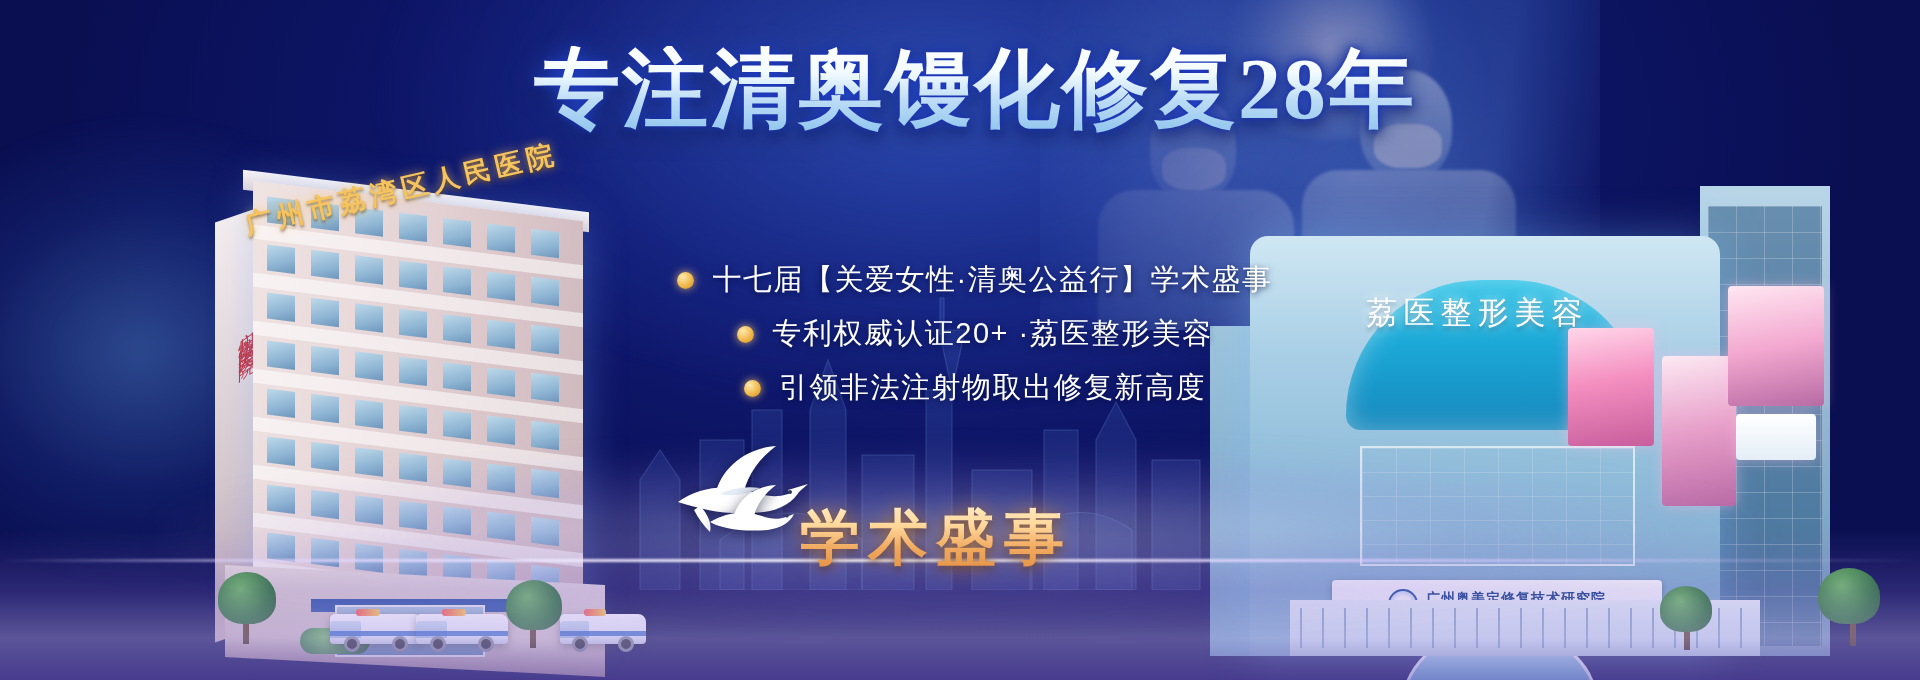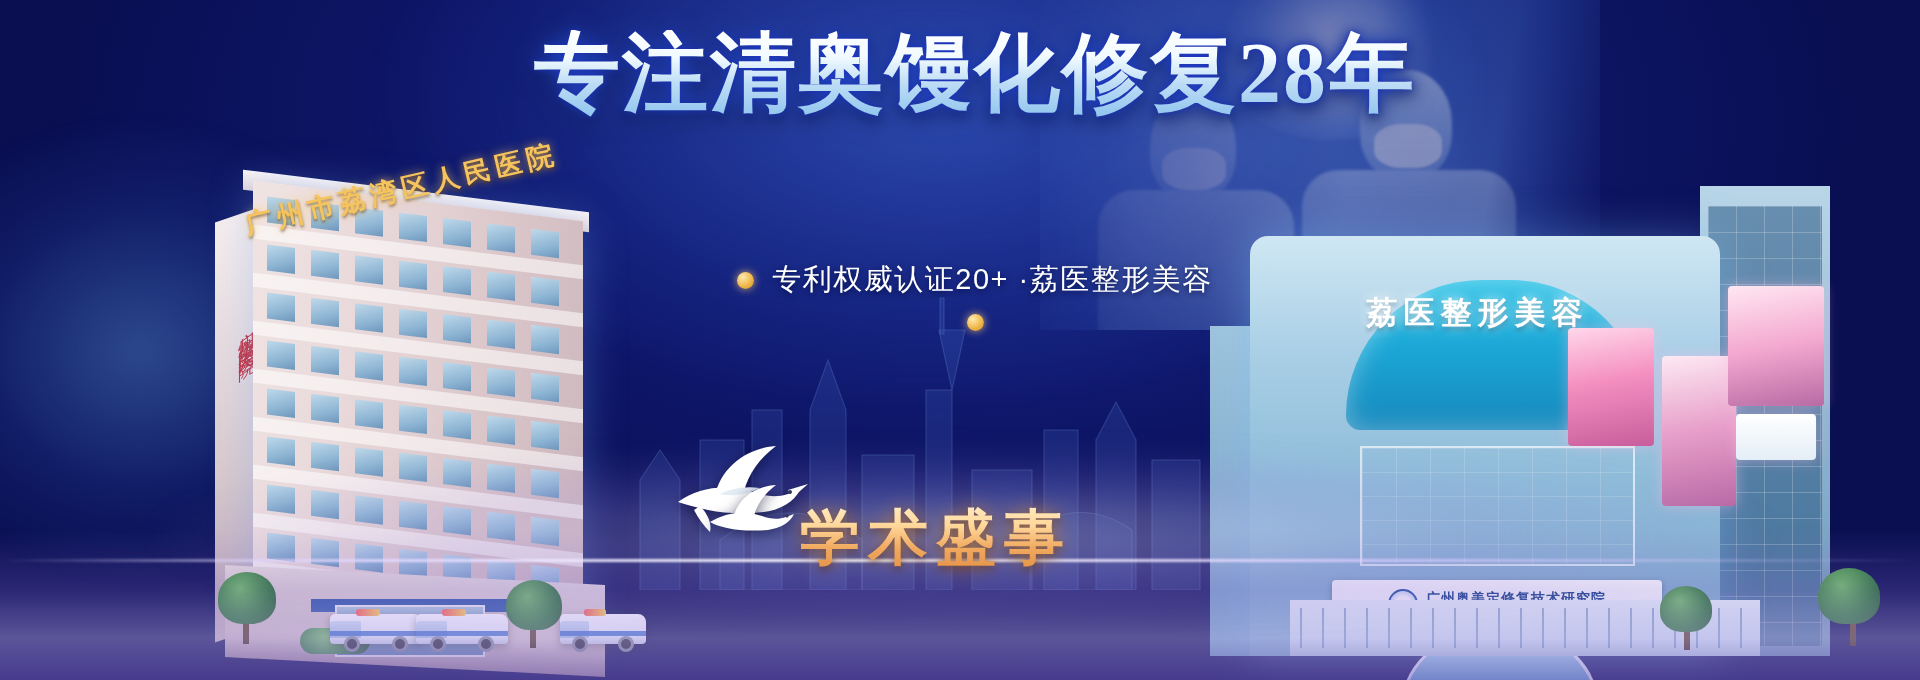--- a/index.html
+++ b/index.html
@@ -92,21 +92,21 @@
 
   
   .clinic{position:absolute;right:90px;bottom:24px;width:620px;height:520px;}
   .cl-main{position:absolute;left:40px;bottom:0;width:470px;height:420px;border-radius:18px 18px 0 0;
     background:linear-gradient(180deg,#cfe7f3 0%,#a9cfe6 28%,#8fbcd9 58%,#7aa8c8 100%);
     box-shadow:0 0 45px rgba(130,195,255,.35);}
   .cl-curve{position:absolute;left:96px;top:44px;width:300px;height:150px;border-radius:150px 150px 16px 16px;
     background:linear-gradient(180deg,#35c5e8 0%,#1ba7d6 45%,#1688bd 100%);
     box-shadow:inset 0 0 26px rgba(255,255,255,.35);}
   .cl-signtext{position:absolute;left:0;right:15px;top:56px;text-align:center;color:#fff;
-    font-family:"Liberation Serif","DejaVu Serif",serif;font-weight:700;font-size:31px;letter-spacing:6px;
+    font-family:"Liberation Serif","DejaVu Serif",serif;font-weight:400;font-size:31px;letter-spacing:6px;
     text-shadow:0 0 12px rgba(255,255,255,.85),0 3px 4px rgba(0,60,90,.5);white-space:nowrap;}
   .cl-glass{position:absolute;left:110px;top:210px;width:275px;height:120px;
     background:linear-gradient(160deg,rgba(40,80,120,.9),rgba(20,45,80,.95));
     background-image:linear-gradient(rgba(255,255,255,.16) 1px,transparent 1px),linear-gradient(90deg,rgba(255,255,255,.16) 1px,transparent 1px);
     background-size:100% 24px,34px 100%;border:2px solid #dbe9f2;}
   .cl-plate{position:absolute;left:82px;top:344px;width:330px;height:48px;border-radius:4px;
     background:linear-gradient(180deg,#ffffff,#e9f1f7);box-shadow:0 2px 6px rgba(0,0,0,.3);
     display:flex;align-items:center;justify-content:center;gap:8px;}
   .cl-plate-emblem{width:30px;height:30px;border-radius:50%;border:2px solid #1f4fa0;flex:0 0 auto;
     background:radial-gradient(circle,#fff 40%,#cfe0f5 70%,#9fc0e8);}
@@ -136,21 +136,21 @@
   
   .headline{position:absolute;left:470px;top:28px;width:1010px;text-align:center;z-index:8;}
   .hl-line{
     font-family:"Liberation Serif","DejaVu Serif",serif;font-weight:700;
     color:#eaf6ff;line-height:1.02;white-space:nowrap;letter-spacing:2px;
     background:linear-gradient(180deg,#ffffff 0%,#f2fbff 30%,#bcdcf5 62%,#8fc4ee 100%);
     -webkit-background-clip:text;background-clip:text;-webkit-text-fill-color:transparent;
     filter:drop-shadow(0 0 3px #1b30b4) drop-shadow(0 0 10px rgba(40,80,220,.95)) drop-shadow(0 4px 6px rgba(0,0,20,.6));
   }
   .hl1{font-size:82px;}
-  .hl2{font-size:86px;margin-top:2px;text-decoration:underline;}
+  .hl2{font-size:86px;margin-top:18px;text-decoration:underline;}
 
   
   .bullets{position:absolute;left:470px;top:260px;width:1010px;z-index:8;}
   .bline{display:flex;align-items:center;justify-content:center;gap:18px;margin-bottom:14px;}
   .dot{width:17px;height:17px;border-radius:50%;flex:0 0 auto;
     background:radial-gradient(circle at 34% 30%,#ffeab0,#f0b84a 55%,#c9902c);
     box-shadow:0 0 9px rgba(255,200,110,.8);}
   .btext{font-family:"Liberation Sans","DejaVu Sans",sans-serif;font-size:29px;color:#ffffff;
     letter-spacing:1.5px;white-space:nowrap;text-shadow:0 2px 6px rgba(0,10,60,.8);}
 
@@ -383,22 +383,27 @@
   <div class="floor-glow"></div>
   <div class="floor-line"></div>
 
   <div class="headline">
     <div class="hl-line hl2">专注清奥馒化修复28年</div>
   </div>
 
   <div class="bullets">
     <div class="bline">
       <span class="dot"></span>
-      <span class="btext">专利权威认证20+ ·荔医整形美容</span>
+      <span class="btext">十七届【关爱女性·清奥公益行】学术盛事</span>
     </div>
     <div class="bline">
       <span class="dot"></span>
+      <span class="btext">专利权威认证20+ ·荔医整形美容</span>
+    </div>
+    <div class="bline">
+      <span class="dot"></span>
+      <span class="btext">引领非法注射物取出修复新高度</span>
     </div>
   </div>
 
   <div class="goldline">学术盛事</div>
 
 </div>
 
 </body></html>

